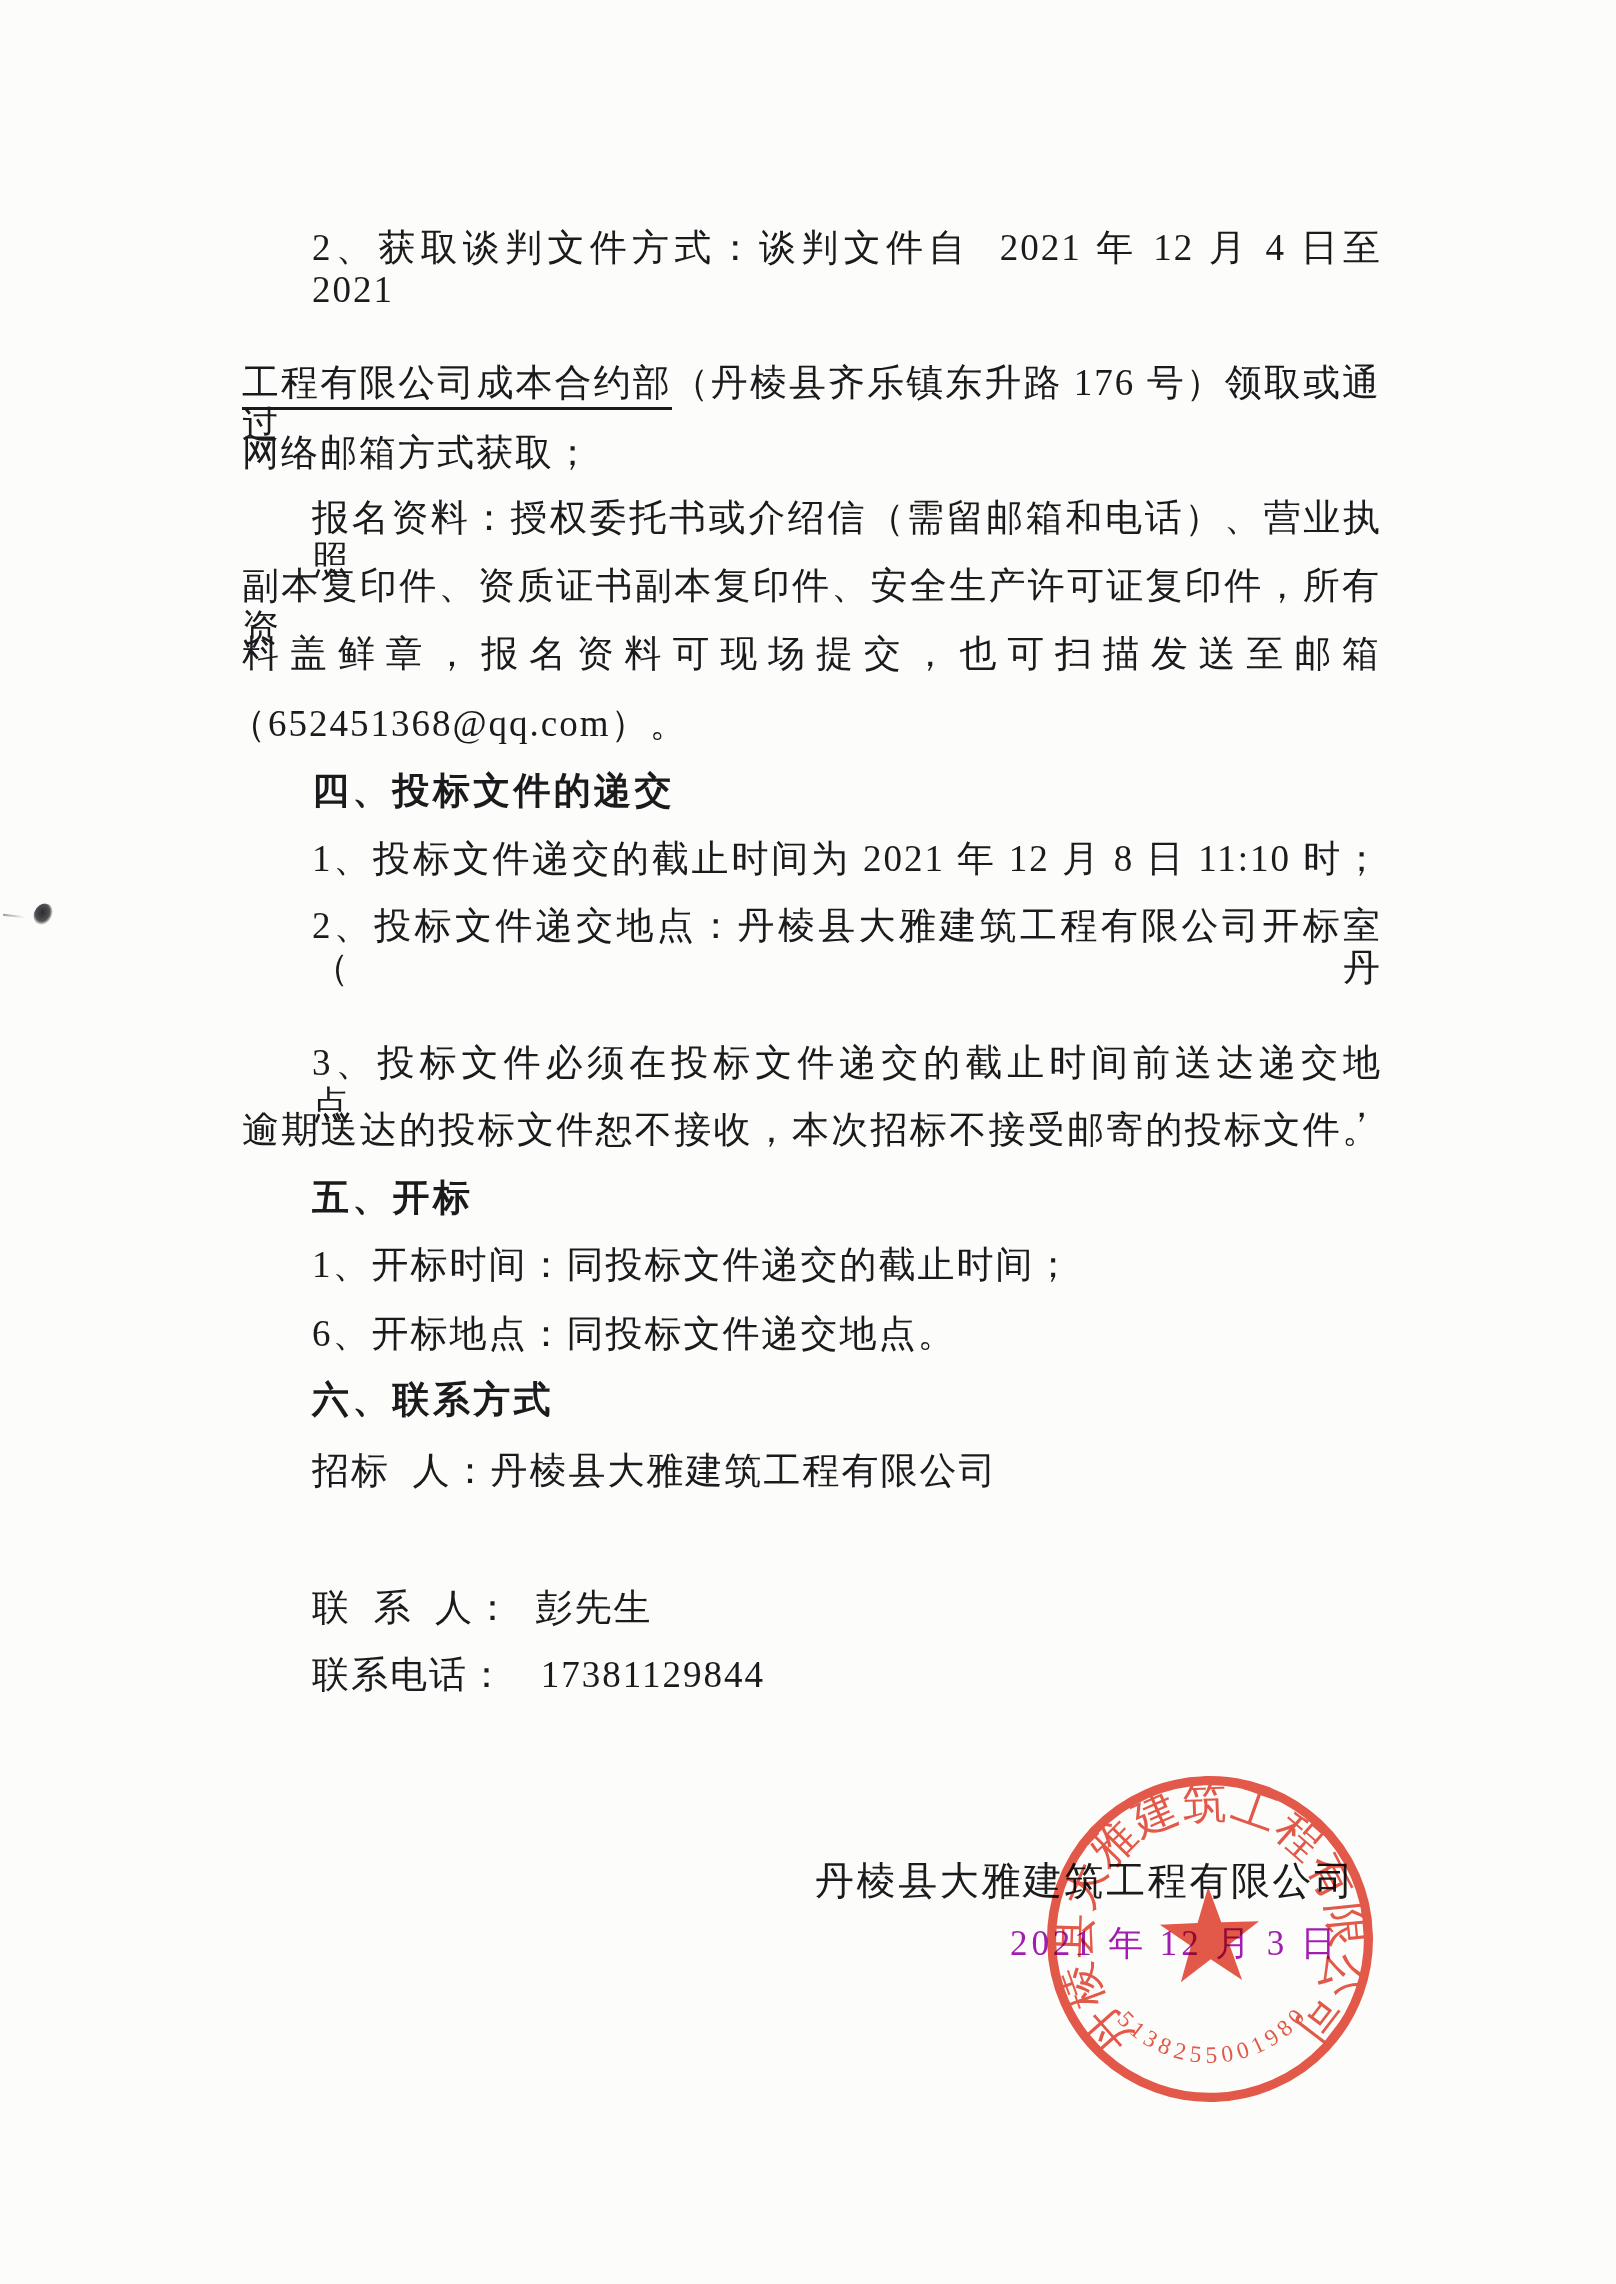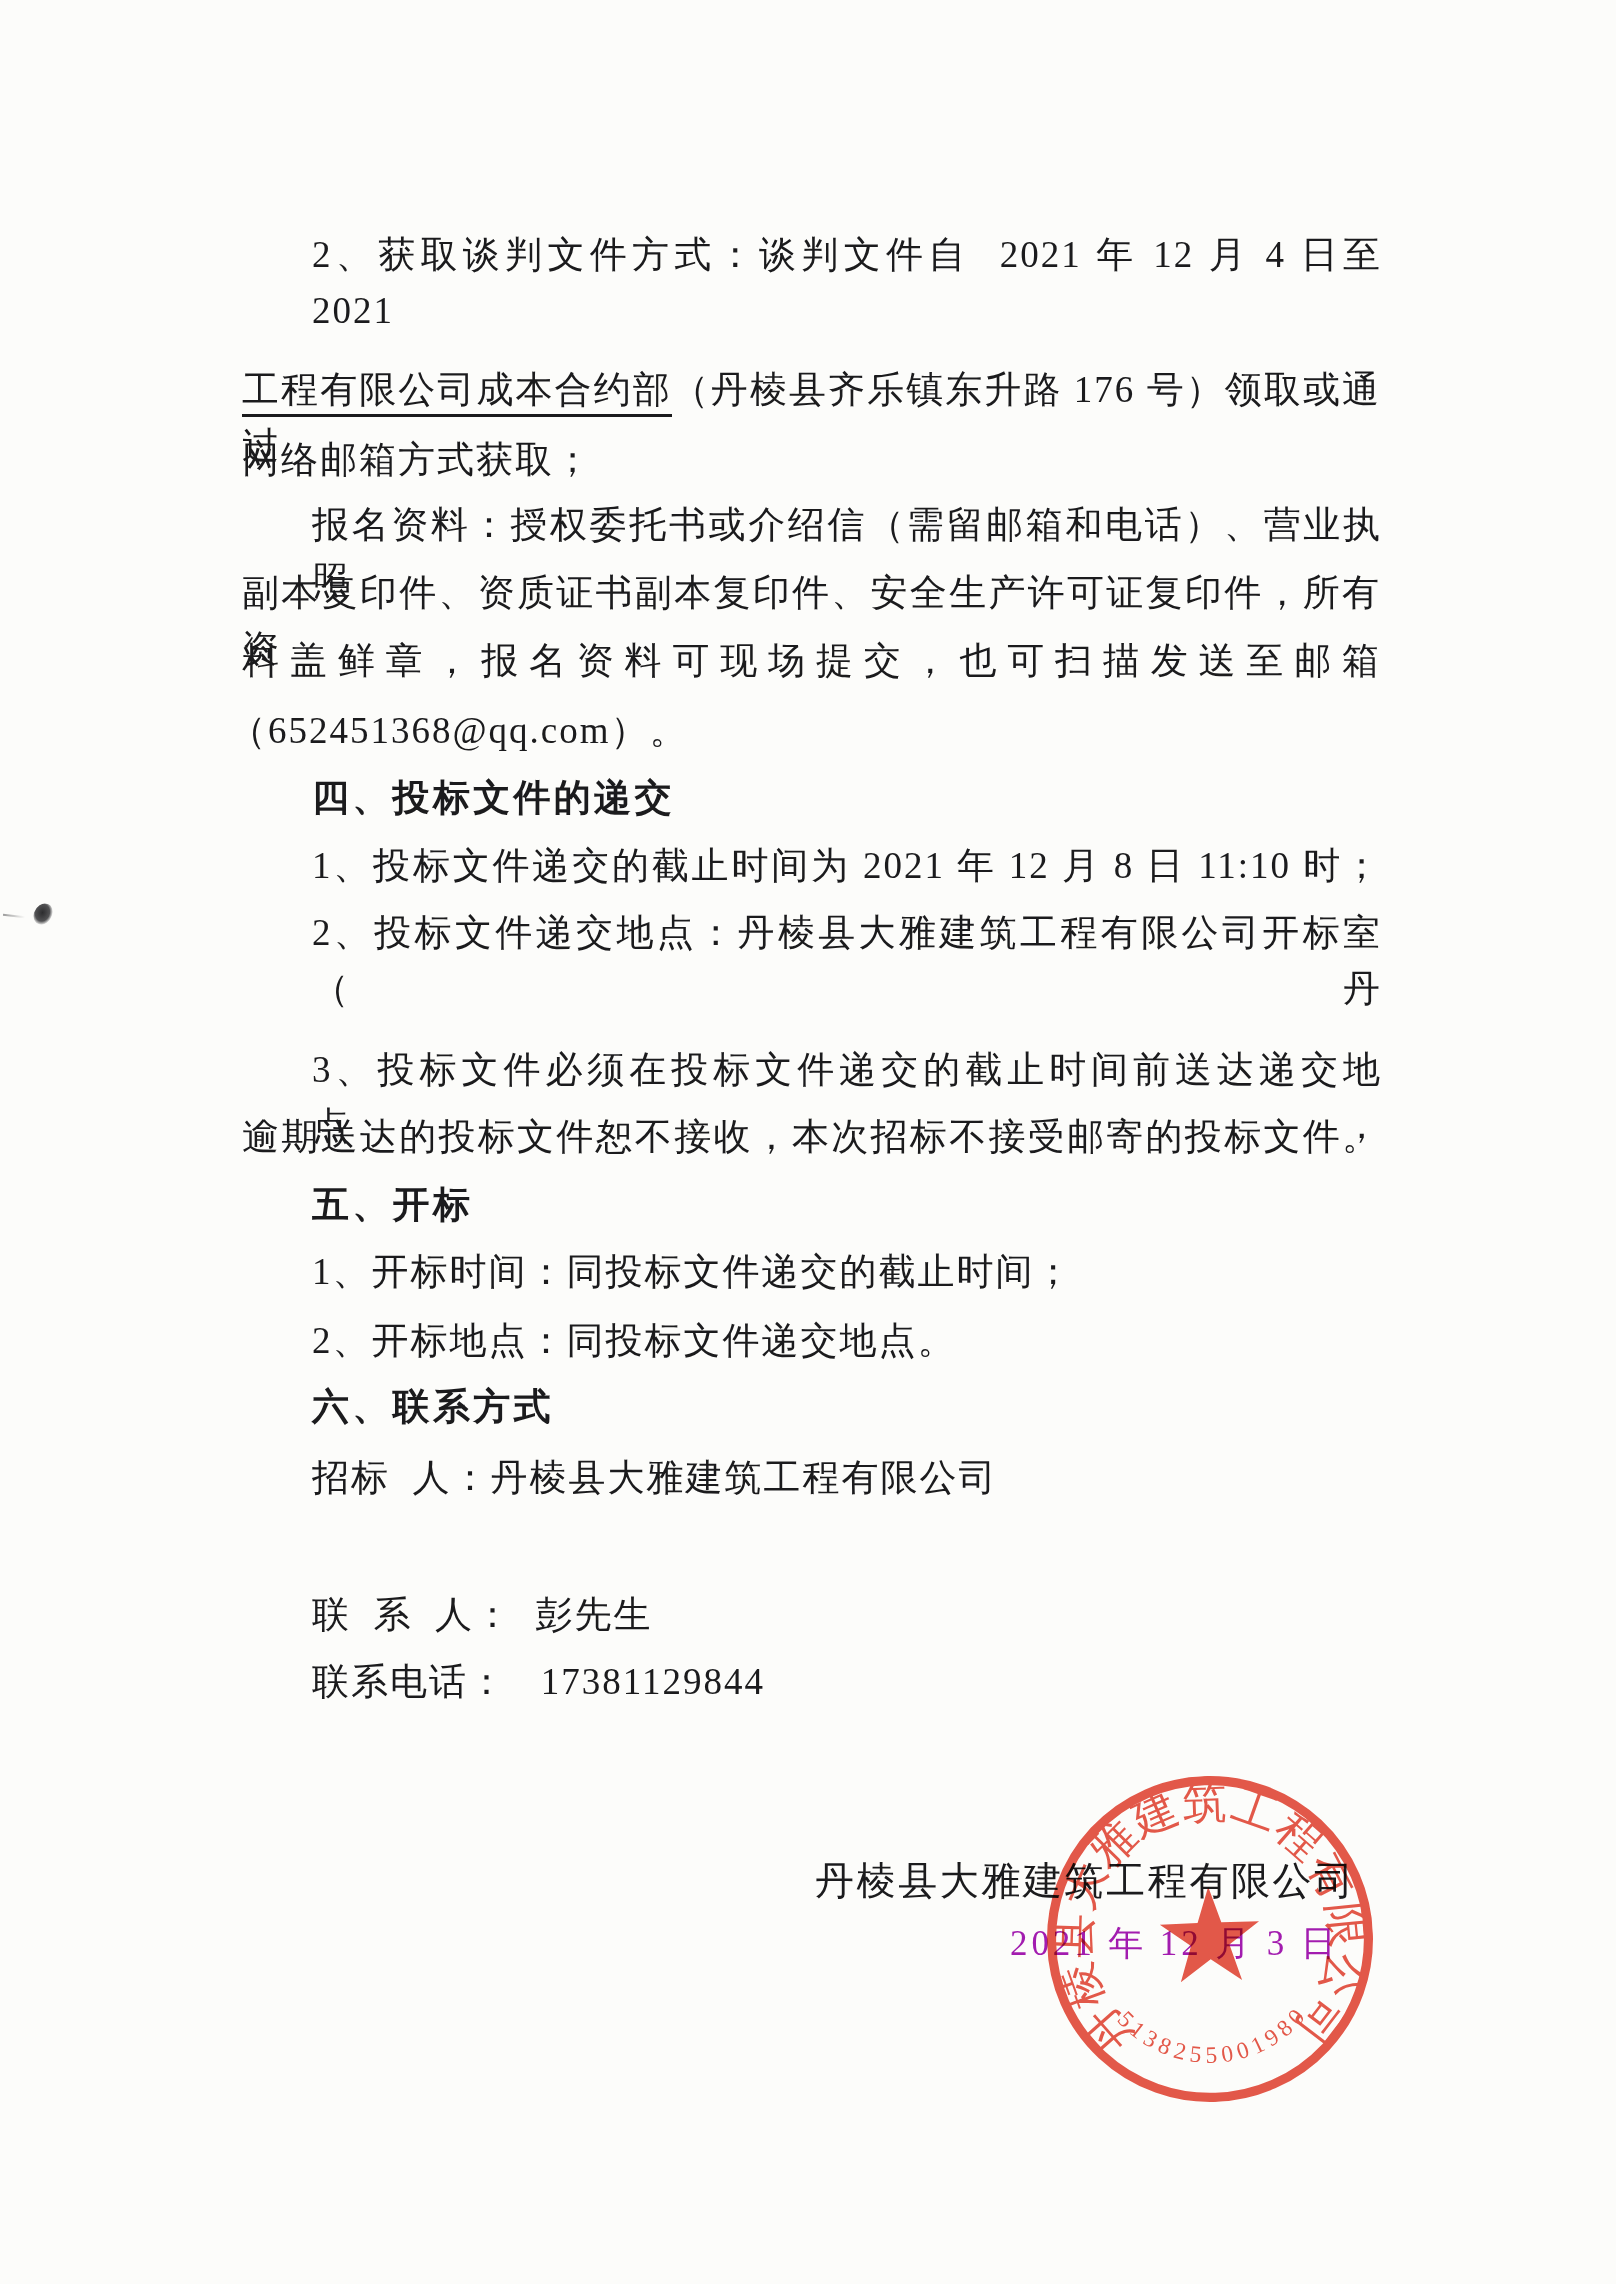--- a/index.html
+++ b/index.html
@@ -7,21 +7,21 @@
     position:relative;
     width:1617px;height:2284px;
     background:#fcfcfa;
     overflow:hidden;
     font-family:"Liberation Serif","DejaVu Serif",serif;
     color:#1b1b1d;
   }
   .ln{
     position:absolute;
     font-size:37px;
-    line-height:56px;
+    line-height:42px;
     letter-spacing:2px;
     white-space:pre-wrap;
     color:#1b1b1d;
   }
   
   .mg{left:242px;width:1139px;}
   
   .ind{left:312px;width:1070px;}
   
   .just{text-align:justify;text-align-last:justify;}
@@ -84,21 +84,21 @@
   <div class="ln email" style="top:703px">（652451368@qq.com）。</div>
 
   <div class="ln ind hd" style="top:770px">四、投标文件的递交</div>
   <div class="ln ind just" style="top:838px">1、投标文件递交的截止时间为 2021 年 12 月 8 日 11:10 时；</div>
   <div class="ln ind just" style="top:905px">2、投标文件递交地点：丹棱县大雅建筑工程有限公司开标室（丹</div>
   <div class="ln ind just" style="top:1042px">3、投标文件必须在投标文件递交的截止时间前送达递交地点，</div>
   <div class="ln mg just" style="top:1109px">逾期送达的投标文件恕不接收，本次招标不接受邮寄的投标文件。</div>
 
   <div class="ln ind hd" style="top:1177px">五、开标</div>
   <div class="ln ind" style="top:1244px">1、开标时间：同投标文件递交的截止时间；</div>
-  <div class="ln ind" style="top:1313px">2、开标地点：同投标文件递交地点。</div>
+  <div class="ln ind" style="top:1313px">6、开标地点：同投标文件递交地点。</div>
 
   <div class="ln ind hd" style="top:1379px">六、联系方式</div>
   <div class="ln ind" style="top:1450px">招标  人：丹棱县大雅建筑工程有限公司</div>
   <div class="ln ind" style="top:1587px">联  系  人：  彭先生</div>
   <div class="ln ind" style="top:1654px">联系电话：   17381129844</div>
 
   <div class="sig-company">丹棱县大雅建筑工程有限公司</div>
   <div class="sig-date">2021 年 12 月 3 日</div>
 
   <svg class="seal" viewBox="0 0 500 500">

